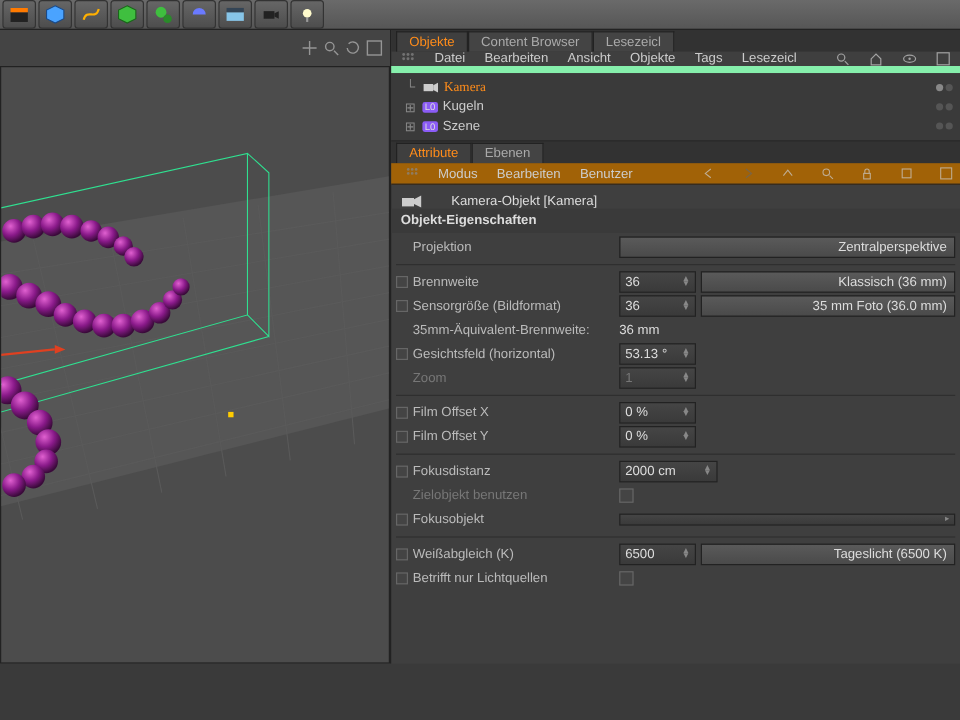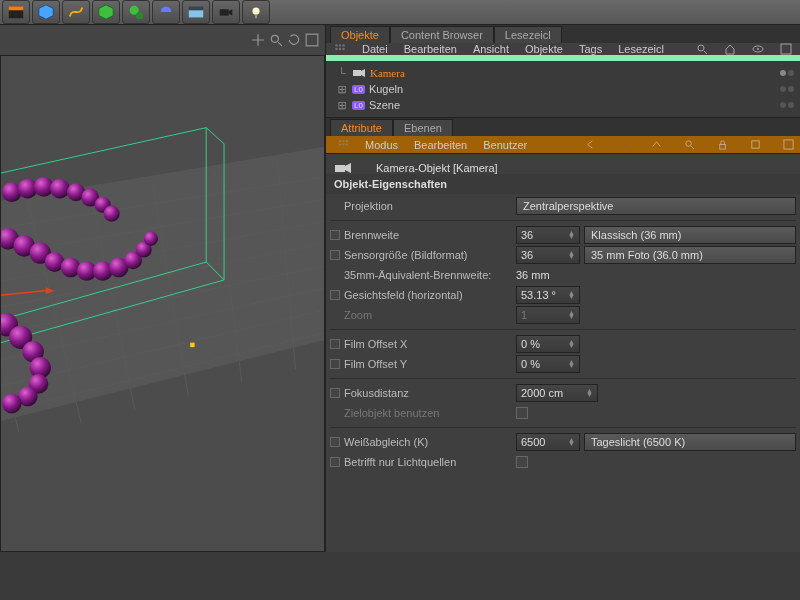--- a/index.html
+++ b/index.html
@@ -58,21 +58,21 @@
   .subtabs .wide{width:88px;}
 
   .section-title { padding:4px 8px; color:#ddd; font-weight:bold; background:#3a3a3a;}
   .props { padding:2px 4px 10px 4px;}
   .prow { display:flex; align-items:center; height:20px; gap:4px;}
   .prow .pcb { width:10px; height:10px; border:1px solid #666; background:#444;}
   .prow .plbl { width:168px; color:#bbb; white-space:nowrap; overflow:hidden;}
   .prow.dim .plbl, .prow.dim .pval { color:#777;}
   .pval { min-width:64px; padding:2px 4px; background:linear-gradient(#454545,#3a3a3a); border:1px solid #222; color:#ddd; display:flex; align-items:center; justify-content:space-between; font-size:11px;}
   .pval .spin { font-size:7px; color:#888; line-height:4px;}
-  .pdd { min-width:150px; flex:1; padding:2px 6px; background:linear-gradient(#5a5a5a,#4a4a4a); border:1px solid #222; color:#ddd; font-size:11px;}
+  .pdd { min-width:150px; flex:1; padding:2px 6px; background:linear-gradient(#5a5a5a,#4a4a4a); border:1px solid #222; color:#ddd; font-size:11px;text-align:right;}
   .pck { width:12px; height:12px; border:1px solid #666; background:#444;}
   hr.sep { border:none; border-top:1px solid #2f2f2f; margin:4px 0;}
 </style>
 </head>
 <body>
 
 <div class="root">
 
   <div class="toprow">
     <div class="toolbtn">
@@ -413,20 +413,28 @@
           <div class="pval" style="min-width:82px">
               <span>2000 cm</span>
               <span class="spin">▲<br>▼</span>
             </div>
         </div>
         <div class="prow dim">
           <span style="width:10px"></span>
           <span class="plbl">Zielobjekt benutzen</span>
           <div class="pck"></div>
         </div>
+        <div class="prow">
+          <div class="pcb"></div>
+          <span class="plbl">Fokusobjekt</span>
+          <div class="pval" style="flex:1">
+              <span></span>
+              <span class="spin">▸</span>
+            </div>
+        </div>
         <hr class="sep">
         <div class="prow">
           <div class="pcb"></div>
           <span class="plbl">Weißabgleich (K)</span>
           <div class="pval">
               <span>6500</span>
               <span class="spin">▲<br>▼</span>
             </div>
           <div class="pdd">Tageslicht (6500 K)</div>
         </div>

